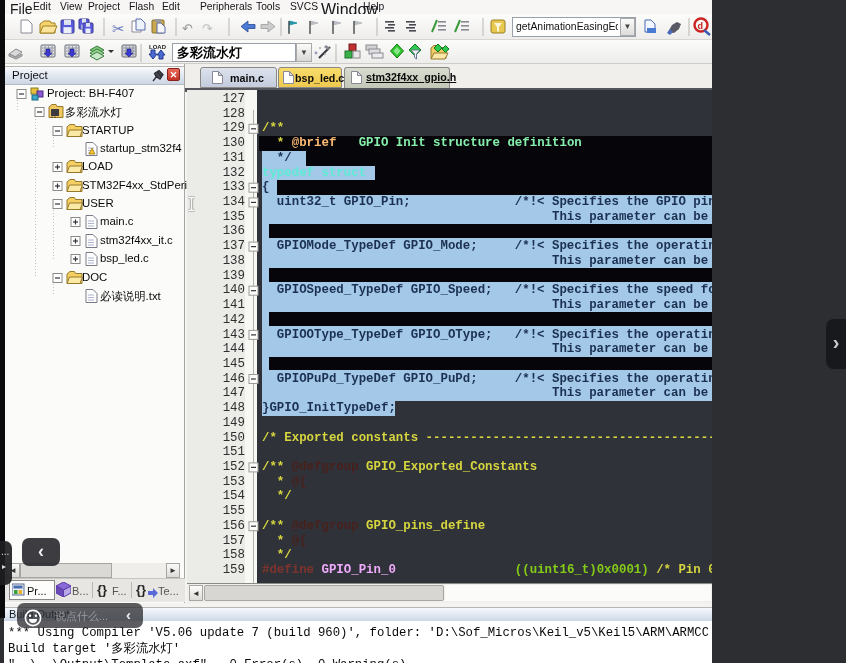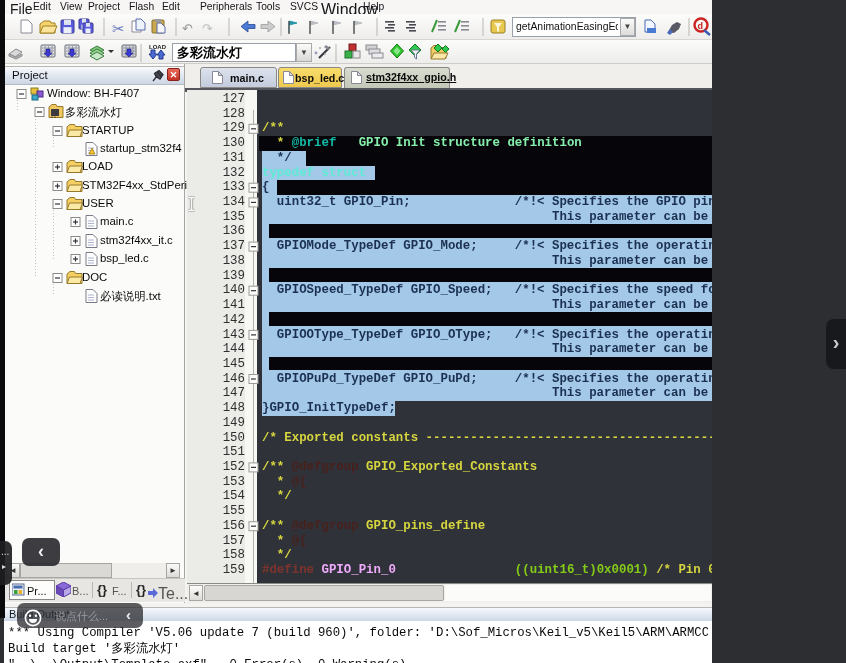--- a/index.html
+++ b/index.html
@@ -222,21 +222,21 @@
     <line x1="84" y1="178.0" x2="90" y2="178.0" stroke="#9aa2c2" stroke-width="0.8"></line>
 <rect x="49" y="188.5" width="9" height="9" fill="#fff" stroke="#8a8a86"></rect>
     <line x1="51" y1="193" x2="56" y2="193" stroke="#33333a" stroke-width="1.2"></line>
 <path d="M63 198.5 v-9.5 l3 -2.5 h4.5 l1 2 h6.5 v10 z" fill="#f5cf62" stroke="#96782a"></path>
     <path d="M63 198.5 l2.5 -6.5 h13 l-2.5 6.5 z" fill="#fbe9a6" stroke="#96782a"></path>
 <path d="M82 204.5 h7 l4 4 v9 h-11 z" fill="#fefefe" stroke="#7a7a88"></path>
     <line x1="84" y1="210.0" x2="90" y2="210.0" stroke="#9aa2c2" stroke-width="0.8"></line>
     <line x1="84" y1="212.5" x2="90" y2="212.5" stroke="#9aa2c2" stroke-width="0.8"></line>
     <line x1="84" y1="215.0" x2="90" y2="215.0" stroke="#9aa2c2" stroke-width="0.8"></line>
 </svg>
-<div class="a" style="left:47px;top:87px;font-size:11.4px;color:#0a0a0a;white-space:nowrap">Window: BH-F407</div>
+<div class="a" style="left:47px;top:87px;font-size:11.4px;color:#0a0a0a;white-space:nowrap">Project: BH-F407</div>
 <div class="a" style="left:65px;top:105px;font-size:11.4px;color:#0a0a0a;white-space:nowrap">多彩流水灯</div>
 <div class="a" style="left:82px;top:124px;font-size:11.4px;color:#0a0a0a;white-space:nowrap">STARTUP</div>
 <div class="a" style="left:100px;top:142px;font-size:11.4px;color:#0a0a0a;white-space:nowrap">startup_stm32f4</div>
 <div class="a" style="left:82px;top:160px;font-size:11.4px;color:#0a0a0a;white-space:nowrap">LOAD</div>
 <div class="a" style="left:82px;top:179px;font-size:11.4px;color:#0a0a0a;white-space:nowrap">STM32F4xx_StdPeri</div>
 <div class="a" style="left:82px;top:197px;font-size:11.4px;color:#0a0a0a;white-space:nowrap">USER</div>
 <div class="a" style="left:100px;top:215px;font-size:11.4px;color:#0a0a0a;white-space:nowrap">main.c</div>
 <div class="a" style="left:100px;top:234px;font-size:11.4px;color:#0a0a0a;white-space:nowrap">stm32f4xx_it.c</div>
 <div class="a" style="left:100px;top:252px;font-size:11.4px;color:#0a0a0a;white-space:nowrap">bsp_led.c</div>
 <div class="a" style="left:82px;top:271px;font-size:11.4px;color:#0a0a0a;white-space:nowrap">DOC</div>
@@ -261,21 +261,21 @@
   </svg>
 <div class="a" style="left:72px;top:585px;font-size:11px;color:#555">B...</div>
 <div class="a" style="left:92px;top:582px;width:1px;height:16px;background:#b8b6b2"></div>
 <div class="a" style="left:97px;top:582px;font-size:13px;font-weight:bold;color:#222">{}</div>
 <div class="a" style="left:112px;top:585px;font-size:11px;color:#555">F...</div>
 <div class="a" style="left:131px;top:582px;width:1px;height:16px;background:#b8b6b2"></div>
 <div class="a" style="left:136px;top:582px;font-size:13px;font-weight:bold;color:#222">{}</div>
 <svg class="a" style="left:148px;top:588px" width="10" height="10">
     <path d="M0 3 h5 v-3 l5 5 -5 5 v-3 h-5 z" fill="#5a6ad8"></path>
   </svg>
-<div class="a" style="left:158px;top:585px;font-size:16px;color:#555">Te...</div>
+<div class="a" style="left:158px;top:585px;font-size:11px;color:#555">Te...</div>
 <div class="a" style="left:185px;top:64px;width:527px;height:24px;background:#f1efec"></div>
 <div class="a" style="left:200px;top:67px;width:77px;height:21px;background:linear-gradient(#dde2ec,#c3cbdd);border:1px solid #8a8886;border-radius:3px 3px 0 0;"></div>
 <svg class="a" style="left:212px;top:71px" width="11" height="13">
     <path d="M0.5 0.5 h6 l4 4 v8 h-10 z" fill="#fff" stroke="#8a8a96"></path>
     <path d="M6.5 0.5 l4 4 h-4 z" fill="#d8d8e0" stroke="#8a8a96"></path>
   </svg>
 <div class="a" style="left:230px;top:72px;font-size:10.7px;font-weight:bold;color:#0a0a0a;white-space:nowrap">main.c</div>
 <div class="a" style="left:278px;top:67px;width:64px;height:21px;background:linear-gradient(#f8dc6a,#eec94e);border:1px solid #8a8886;border-radius:3px 3px 0 0;"></div>
 <svg class="a" style="left:283px;top:71px" width="11" height="13">
     <path d="M0.5 0.5 h6 l4 4 v8 h-10 z" fill="#fff" stroke="#8a8a96"></path>
@@ -354,21 +354,21 @@
 <rect x="62" y="284.5" width="9" height="9" fill="#fdfdfb" stroke="#9a9a96"></rect>
     <line x1="64" y1="289.0" x2="69" y2="289.0" stroke="#33333a" stroke-width="1.2"></line>
 <rect x="62" y="372.9" width="9" height="9" fill="#fdfdfb" stroke="#9a9a96"></rect>
     <line x1="64" y1="377.4" x2="69" y2="377.4" stroke="#33333a" stroke-width="1.2"></line>
 <rect x="62" y="431.7" width="9" height="9" fill="#fdfdfb" stroke="#9a9a96"></rect>
     <line x1="64" y1="436.2" x2="69" y2="436.2" stroke="#33333a" stroke-width="1.2"></line>
 </svg>
 <div class="a mono" style="left:262px;top:92px;width:450px;height:491px;font-size:12.4px;line-height:14.72px;font-weight:bold;white-space:pre;overflow:hidden;color:#c8c8c8;font-style:normal">
 
 <i style="color:#d6d63e">/**</i>
-<i style="color:#d6d63e">  * </i><i style="color:#14b8a6">@brief</i><i style="color:#86efac">   GPIO Init structure definition</i>
+<i style="color:#d6d63e">  * </i><i style="color:#fdba74">@brief</i><i style="color:#86efac">   GPIO Init structure definition</i>
 <i style="color:#1c3152">  */</i>
 <i style="color:#5eead4">typedef struct</i>
 <i style="color:#1c3152">{</i>
 <i style="color:#1c3152">  uint32_t GPIO_Pin;              /*!&lt; Specifies the GPIO pins to be configured.</i>
 <i style="color:#1c3152">                                       This parameter can be any value of @ref GPIO_pins_define */</i>
 
 <i style="color:#1c3152">  GPIOMode_TypeDef GPIO_Mode;     /*!&lt; Specifies the operating mode for the selected pins.</i>
 <i style="color:#1c3152">                                       This parameter can be a value of @ref GPIOMode_TypeDef */</i>
 
 <i style="color:#1c3152">  GPIOSpeed_TypeDef GPIO_Speed;   /*!&lt; Specifies the speed for the selected pins.</i>

